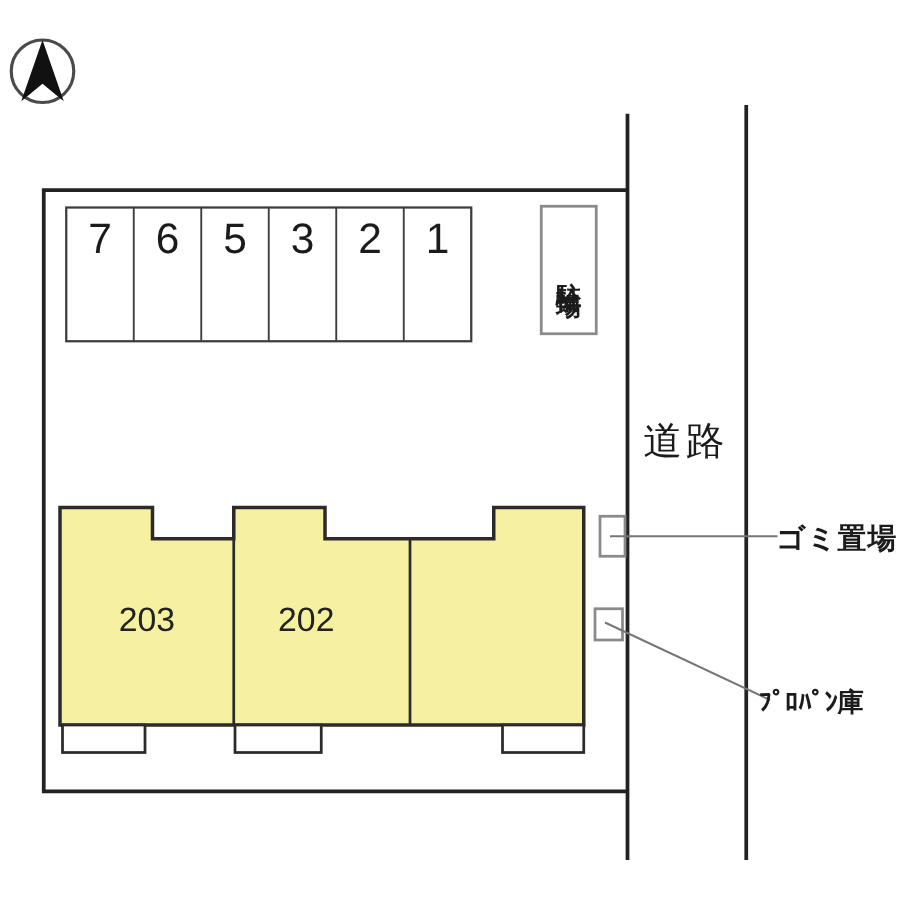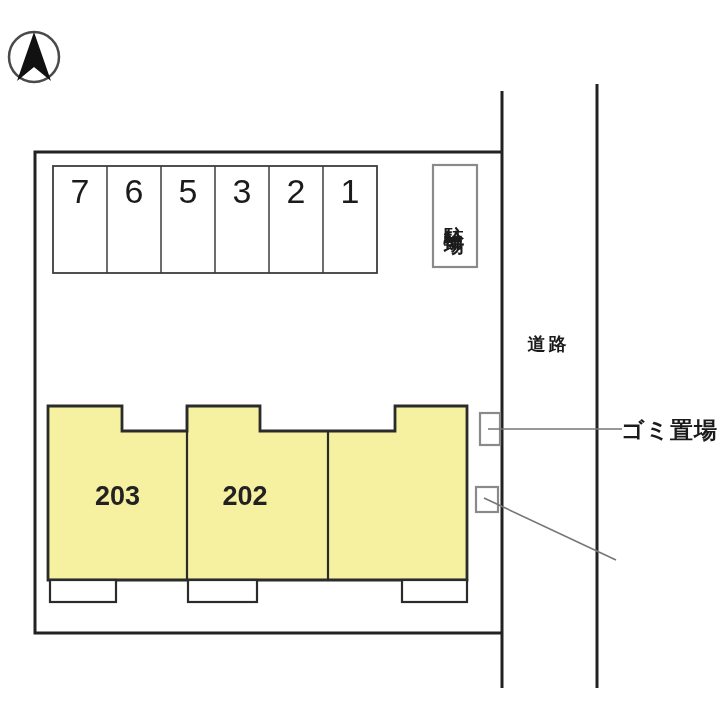--- a/index.html
+++ b/index.html
@@ -44,43 +44,43 @@
     text-orientation: upright;
     font-size: 20px;
     font-weight: 700;
     letter-spacing: 5px;
   }
   .road-label {
     left: 502px;
     top: 332px;
     width: 93px;
     text-align: center;
-    font-size: 18px;
-    font-weight: 700;
+    font-size: 31px;
+    font-weight: 400;
     letter-spacing: 3px;
   }
   .garbage-label {
     left: 621px;
     top: 415px;
     font-size: 23px;
     font-weight: 700;
     letter-spacing: 1px;
   }
   .propane-label {
     left: 607px;
     top: 548px;
     font-size: 21px;
     font-weight: 700;
   }
   .unit-label {
     top: 482px;
     text-align: center;
     font-size: 27px;
     line-height: 29px;
-    font-weight: 700;
+    font-weight: 400;
     color: #222;
   }
 </style>
 </head>
 <body>
 
 <div id="canvas">
 
   <svg id="plan-svg" width="720" height="720" viewBox="0 0 720 720" xmlns="http://www.w3.org/2000/svg">
 
@@ -122,20 +122,21 @@
   <div class="lbl stall-num" style="left:215px; top:172px;">3</div>
   <div class="lbl stall-num" style="left:269px; top:172px;">2</div>
   <div class="lbl stall-num" style="left:323px; top:172px;">1</div>
 
   <div class="lbl bike-label">駐輪場</div>
 
   <div class="lbl road-label">道路</div>
 
   <div class="lbl garbage-label">ゴミ置場</div>
 
+  <div class="lbl propane-label">ﾌﾟﾛﾊﾟﾝ庫</div>
 
   <div class="lbl unit-label" style="left:48px; width:139px;">
     <div>203</div>
   </div>
   <div class="lbl unit-label" style="left:187px; width:116px;">
     <div>202</div>
   </div>
   <div class="lbl unit-label" style="left:330px; width:139px;">
   </div>
 

